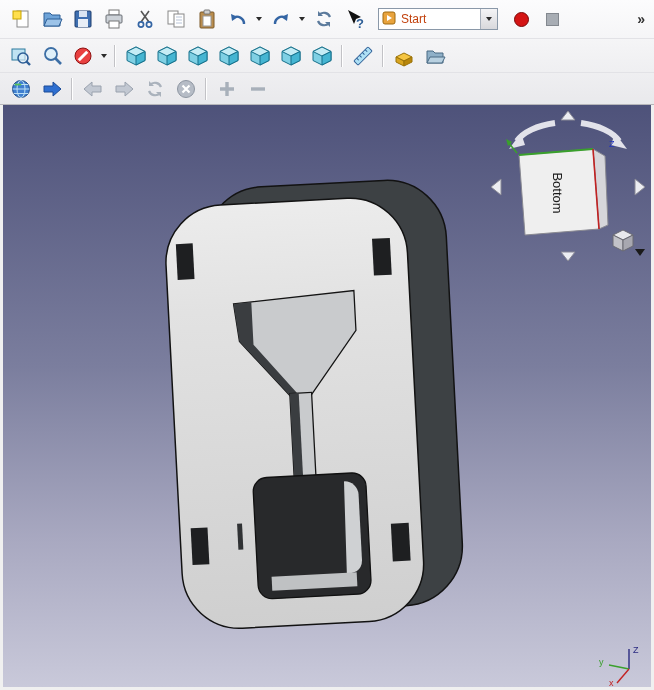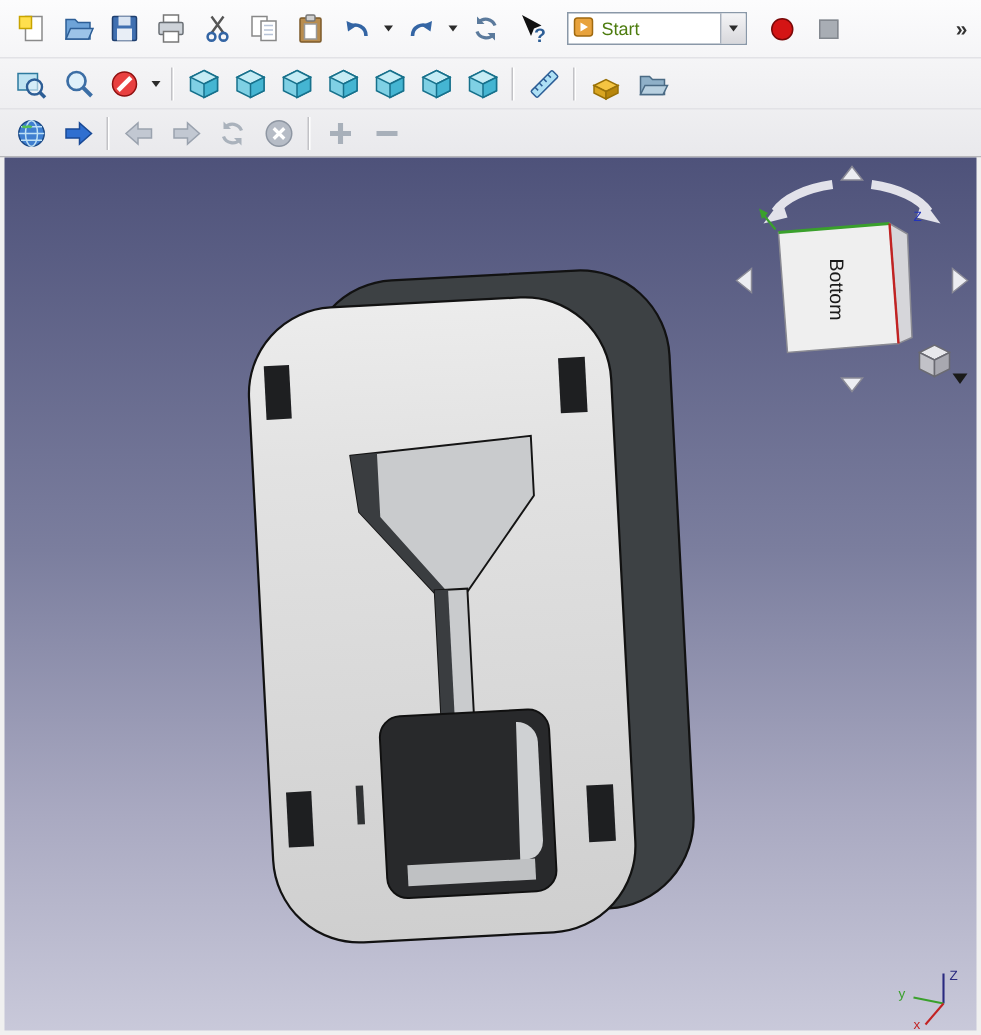--- a/index.html
+++ b/index.html
@@ -17,21 +17,21 @@
   .tb-btn svg { width:22px; height:22px; display:block; }
   .dd-btn { width:12px; height:30px; display:flex; align-items:center; justify-content:center; border:1px solid transparent; }
   .tri-down { width:0; height:0; border-left:3.5px solid transparent; border-right:3.5px solid transparent; border-top:4px solid #2b2b2b; }
   .sep { width:2px; height:24px; margin:0 4px; border-left:1px solid #c2c2c6; border-right:1px solid #ffffff; }
   .sep.short { height:22px; }
 
   .combo { display:flex; align-items:center; height:22px; width:120px; margin:0 8px; background:#fff;
            border:1px solid #8a98a8; }
   .combo .wb-ic { width:16px; height:16px; margin:0 3px; }
   .combo .wb-ic svg { width:14px; height:14px; display:block; }
-  .combo-label { flex:1; font-size:12px; color:#4d7c0f; }
+  .combo-label { flex:1; font-size:12px; color:#c2410c; }
   .combo-arrow { width:17px; height:20px; background:linear-gradient(#f4f4f6,#d8d8dc); border-left:1px solid #a8b0bc;
                  display:flex; align-items:center; justify-content:center; }
 
   .rec-dot { width:15px; height:15px; border-radius:50%; background:#d41414; border:1px solid #7a0808; display:block; }
   .stop-sq { width:13px; height:13px; background:#a8adb4; border:1px solid #83888f; display:block; }
   .overflow { margin-left:auto; padding:0 4px; font-size:14px; font-weight:bold; color:#333; cursor:default; }
 
   
   .viewport-frame { flex:1; padding:0 3px 3px 3px; background:#f0f0f0; }
   .viewport { position:relative; width:100%; height:100%;

